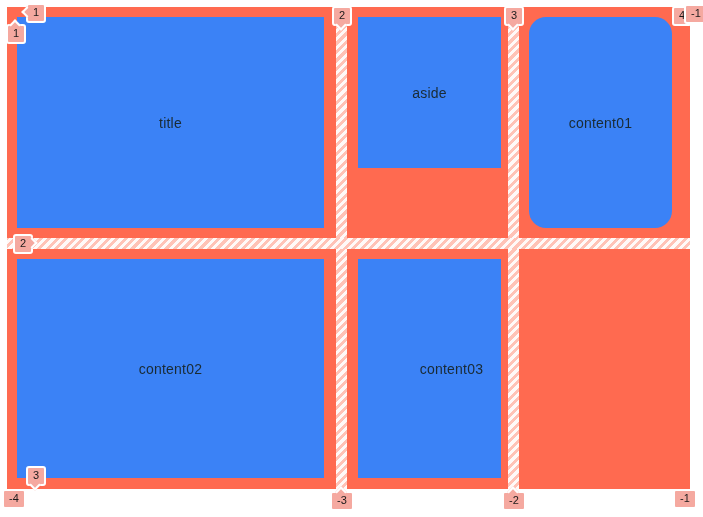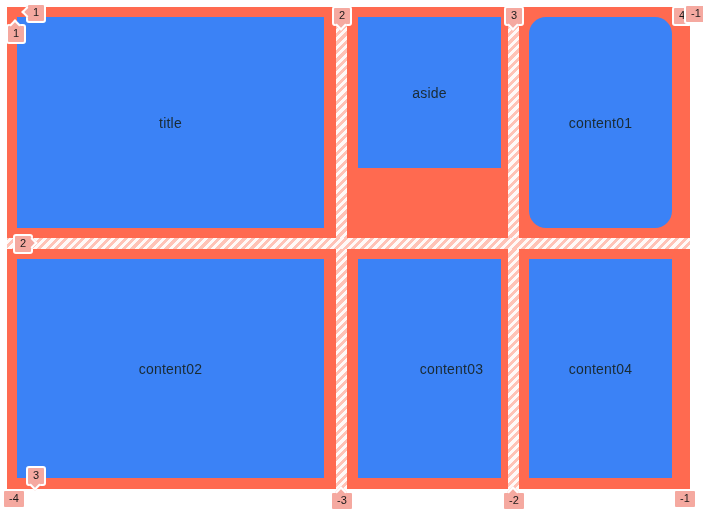--- a/index.html
+++ b/index.html
@@ -120,23 +120,20 @@
   </div>
 
   <div class="grid-cell" style="left:17px; top:259px; width:307px; height:219px;">
     <span class="cell-label">content02</span>
   </div>
 
   <div class="grid-cell" style="left:358px; top:259px; width:143px; height:219px;padding-left:44px;">
     <span class="cell-label">content03</span>
   </div>
 
-  <div class="grid-cell" style="left:529px; top:259px; width:143px; height:219px;">
-    <span class="cell-label">content04</span>
-  </div>
 
   <div class="gap-strip" style="left:336px; top:7px; width:11px; height:482px;"></div>
   <div class="gap-strip" style="left:508px; top:7px; width:11px; height:482px;"></div>
 
   <div class="gap-strip" style="left:7px; top:238px; width:683px; height:11px;"></div>
 
   <div class="line-badge nub-left" style="left:26px; top:3px;">
     <span>1</span>
   </div>
 

